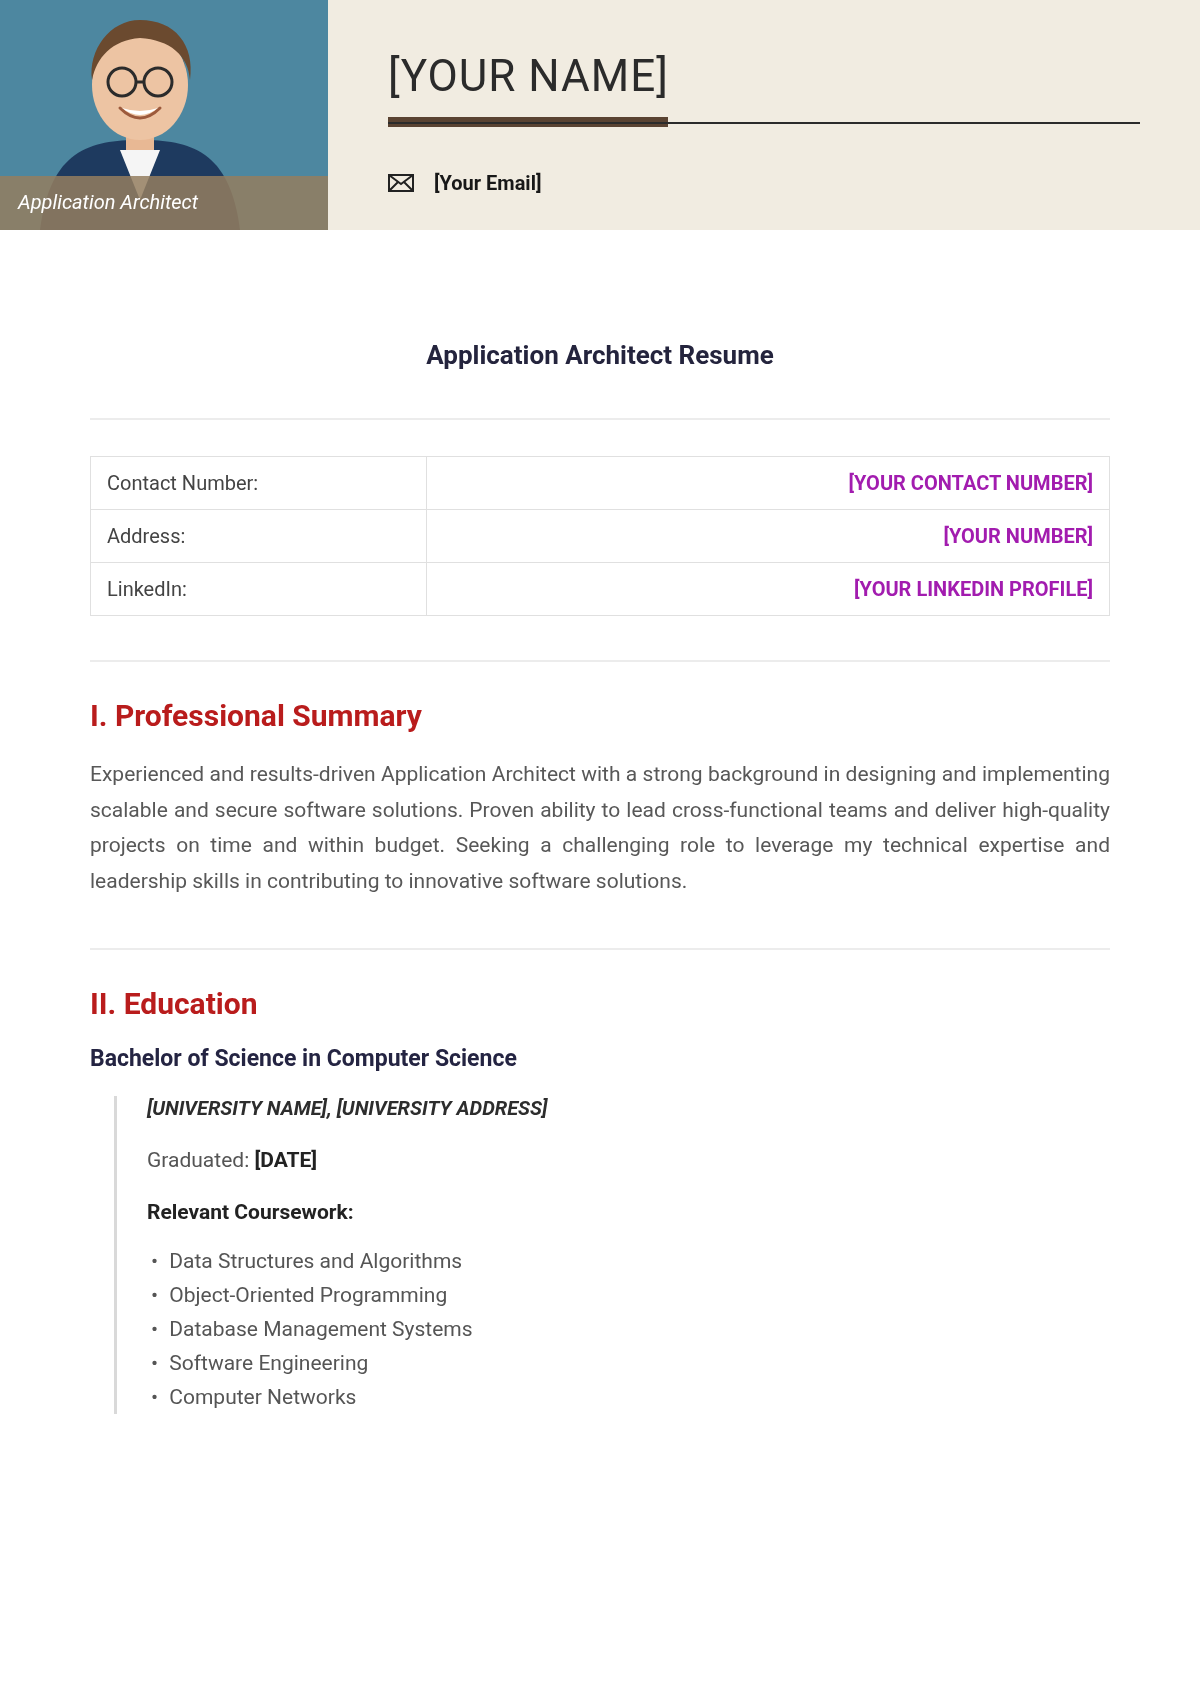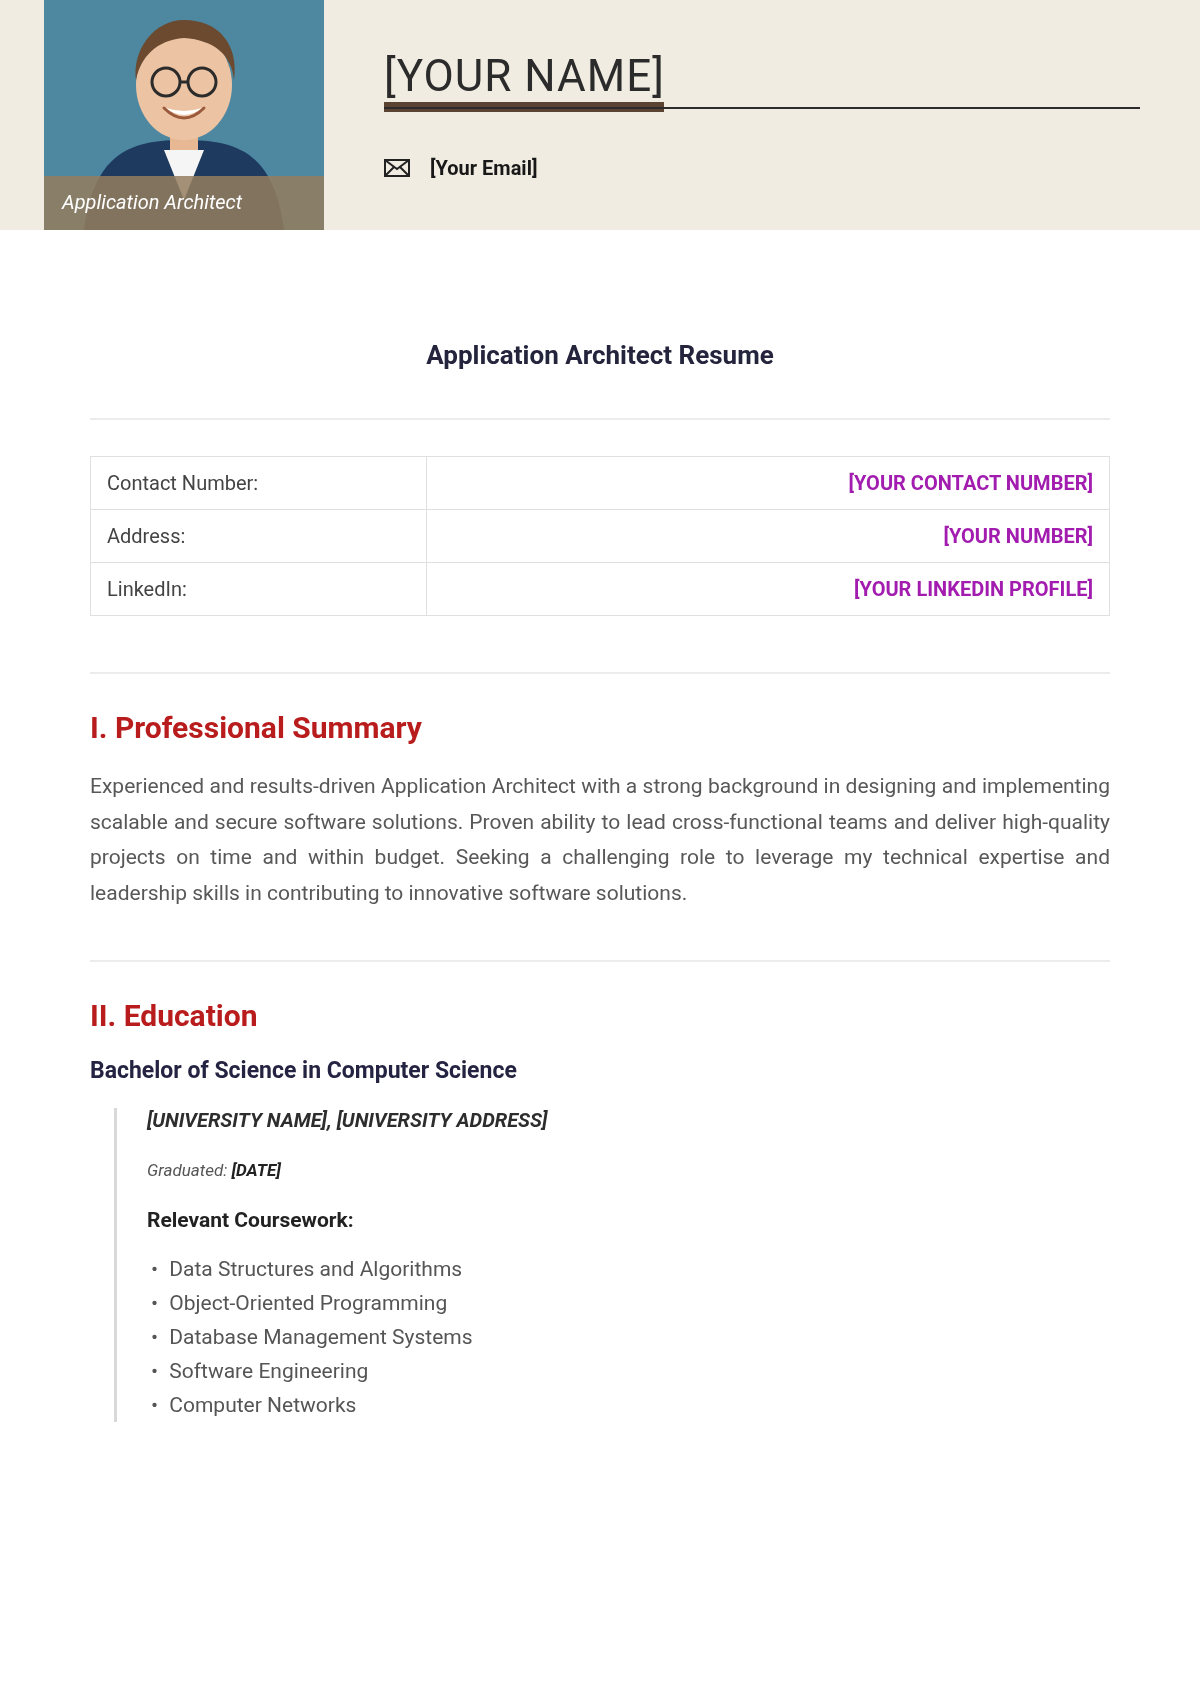--- a/index.html
+++ b/index.html
@@ -1,50 +1,50 @@
 <!DOCTYPE html>
 <html><head>
 <meta charset="utf-8">
 <style>
   * { margin:0; padding:0; box-sizing:border-box; }
   body { font-family: -apple-system, BlinkMacSystemFont, "Segoe UI", Roboto, sans-serif; background:#fff; width:1200px; }
   
   
   .header-band { background:#f1ece1; height:230px; display:flex; position:relative; }
-  .photo-col { width:280px; position:relative;margin-left:44px; }
+  .photo-col { width:328px; position:relative; }
   .photo-bg { width:100%; height:100%; background:#4d87a0; position:relative; overflow:hidden; }
   .avatar-svg { display:block; }
   .photo-label-strip { position:absolute; bottom:0; left:0; right:0; background:rgba(148,126,95,0.85); color:#fff; font-style:italic; padding:14px 18px 16px; font-size:20px; font-weight:400; }
   
   .header-main { flex:1; padding:50px 60px 0 60px; }
-  .name-line { font-size:44px; font-weight:400; letter-spacing:1px; color:#2b2b2b; margin-bottom:0; }
+  .name-line { font-size:44px; font-weight:400; letter-spacing:1px; color:#2b2b2b; margin-bottom:15px; }
   .name-rule { height:10px; position:relative; margin-bottom:44px; }
   .name-rule::before { content:""; position:absolute; left:0; width:280px; height:10px; background:#5a4332; top:0; }
   .name-rule::after { content:""; position:absolute; left:0; right:0; top:5px; height:2px; background:#2b2b2b; }
   .email-row { display:flex; align-items:center; gap:20px; }
   .mail-icon { width:26px; height:18px; }
   .email-text { font-weight:700; font-size:20px; color:#181818; }
   
   
   .body-wrap { padding:110px 90px 0 90px; }
   .doc-title { text-align:center; font-size:26px; font-weight:700; color:#24243d; margin-bottom:48px; }
   hr.sep { border:none; border-top:2px solid #ececec; margin:0 0 36px; }
   
-  table.info { width:100%; border-collapse:collapse; border:1px solid #d7d7d7; margin-bottom:56px; }
+  table.info { width:100%; border-collapse:collapse; border:1px solid #d7d7d7; margin-bottom:44px; }
   table.info td { border:1px solid #e0e0e0; padding:14px 16px; font-size:20px; color:#3a3a3a; }
   table.info td.key { width:33%; font-weight:400; color:#444; }
   table.info td.val { font-weight:700; color:#a21caf;text-align:right; }
   
   .sect-head { font-size:30px; font-weight:700; color:#b91c1c; margin:36px 0 24px; }
   .summary-text { font-size:21px; line-height:1.7; color:#585858; text-align:justify; margin-bottom:48px; }
   
   .degree-title { font-size:23px; font-weight:700; color:#242442; margin-bottom:24px; }
   .edu-block { border-left:3px solid #d9d9d9; margin-left:24px; padding-left:30px; }
   .uni-line { font-size:20px; font-weight:700; font-style:italic; color:#2d2d2d; margin-bottom:28px; }
-  .grad-line { font-size:17px; font-style:italic; color:#555; margin-bottom:28px; }
+  .grad-line { font-size:21px; color:#555; margin-bottom:28px; }
   .grad-line .grad-val { font-weight:700; color:#222; }
   .coursework-label { font-size:21px; font-weight:700; color:#222; margin-bottom:20px; }
   ul.courses { list-style:none; padding-left:4px; }
   ul.courses li { font-size:21px; color:#555; padding:5px 0; }
   ul.courses li::before { content:"• "; color:#555; margin-right:6px; }
 </style>
 </head>
 <body>
 
 <div class="header-band">

